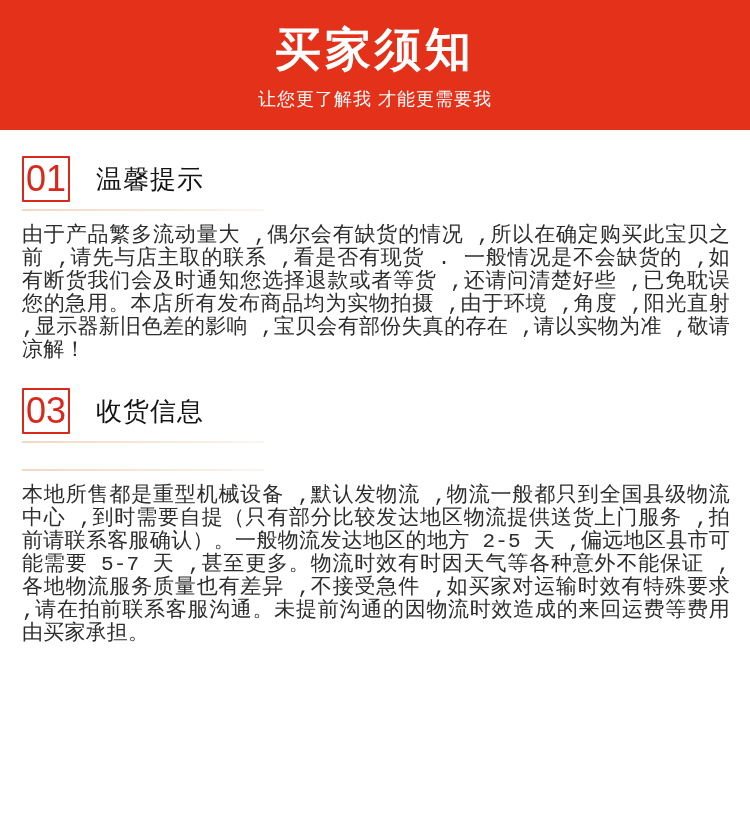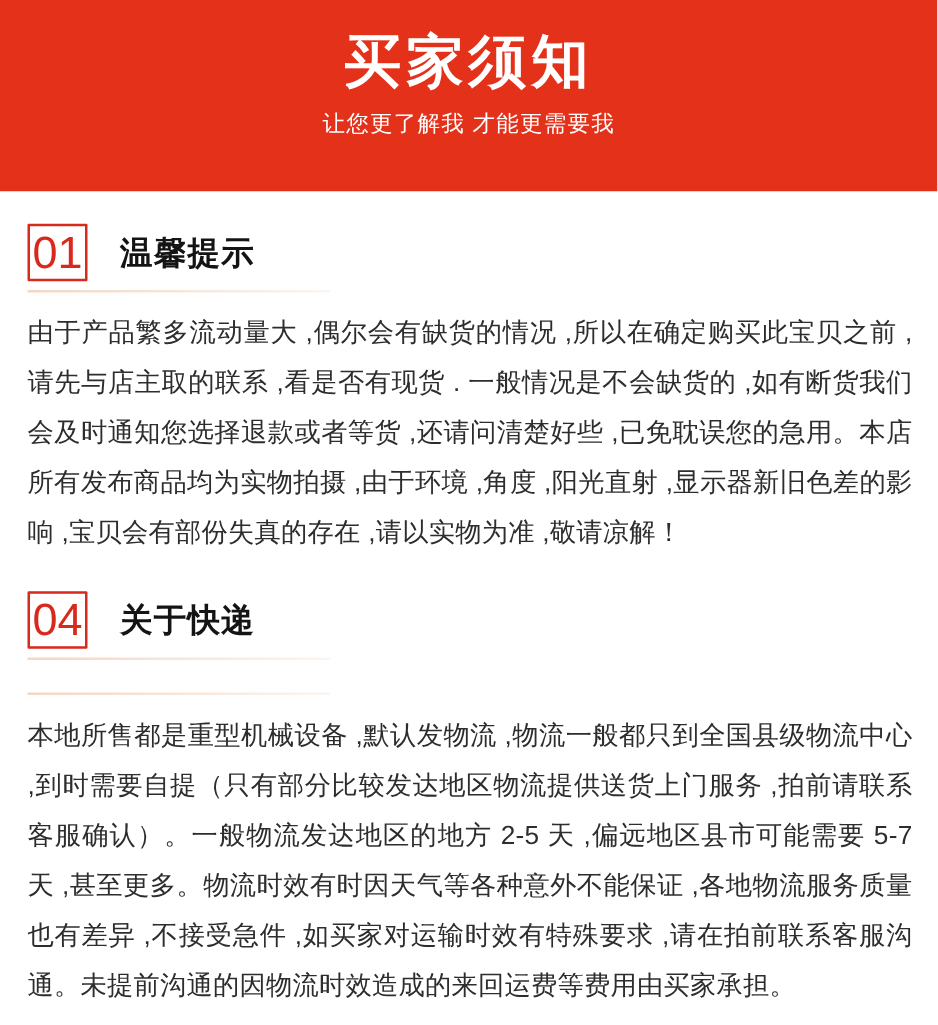--- a/index.html
+++ b/index.html
@@ -8,21 +8,21 @@
     background: #ffffff;
   }
   body {
     width: 750px;
     height: 820px;
     overflow: hidden;
     font-family: "Liberation Sans", "DejaVu Sans", sans-serif;
   }
   
   .banner {
-    height: 153px;
+    height: 130px;
     background: var(--banner-red, #e4311a);
     color: #ffffff;
     text-align: center;
   }
   .banner-title {
     margin: 0;
     padding-top: 24px;
     font-size: 46px;
     font-weight: 700;
     letter-spacing: 4px;
@@ -55,37 +55,38 @@
     display: flex;
     align-items: center;
     justify-content: center;
     font-size: 36px;
     font-weight: 400;
     line-height: 1;
   }
   .sec-title {
     margin: 0 0 0 26px;
     font-size: 26px;
-    font-weight: 700;
+    font-weight: 400;
     color: var(--heading-color, #141414);
     letter-spacing: 1px;
   }
   .sec-divider {
     margin-top: 7px;
     height: 2px;
     width: 242px;
     background: linear-gradient(90deg, var(--divider-color, #f2d7c3) 0%, rgba(246, 227, 212, 0.35) 100%);
   }
   .sec-body {
     margin: 13px 0 0;
     font-size: 21px;
-    line-height: 40px;
+    line-height: 23px;
     color: var(--body-color, #2d2d2d);
     text-align: justify;
     letter-spacing: 0.2px;
+    font-family: Liberation Mono, monospace;
   }
 </style>
 </head>
 <body>
 
 <header class="banner">
   <h1 class="banner-title">买家须知</h1>
   <p class="banner-subtitle">让您更了解我 才能更需要我</p>
 </header>
 
@@ -98,23 +99,23 @@
       </div>
       <h2 class="sec-title">温馨提示</h2>
     </div>
     <div class="sec-divider"></div>
     <p class="sec-body">由于产品繁多流动量大 ,偶尔会有缺货的情况 ,所以在确定购买此宝贝之前 ,请先与店主取的联系 ,看是否有现货 . 一般情况是不会缺货的 ,如有断货我们会及时通知您选择退款或者等货 ,还请问清楚好些 ,已免耽误您的急用。本店所有发布商品均为实物拍摄 ,由于环境 ,角度 ,阳光直射 ,显示器新旧色差的影响 ,宝贝会有部份失真的存在 ,请以实物为准 ,敬请凉解！</p>
   </section>
 
   <section class="section">
     <div class="sec-head">
       <div class="num-box">
-        <span>04</span>
+        <span>03</span>
       </div>
-      <h2 class="sec-title">关于快递</h2>
+      <h2 class="sec-title">收货信息</h2>
     </div>
     <div class="sec-divider"></div>
   </section>
 
   <section class="section">
     <div class="sec-divider"></div>
     <p class="sec-body">本地所售都是重型机械设备 ,默认发物流 ,物流一般都只到全国县级物流中心 ,到时需要自提（只有部分比较发达地区物流提供送货上门服务 ,拍前请联系客服确认）。一般物流发达地区的地方 2-5 天 ,偏远地区县市可能需要 5-7 天 ,甚至更多。物流时效有时因天气等各种意外不能保证 ,各地物流服务质量也有差异 ,不接受急件 ,如买家对运输时效有特殊要求 ,请在拍前联系客服沟通。未提前沟通的因物流时效造成的来回运费等费用由买家承担。</p>
   </section>
 
 </main>

